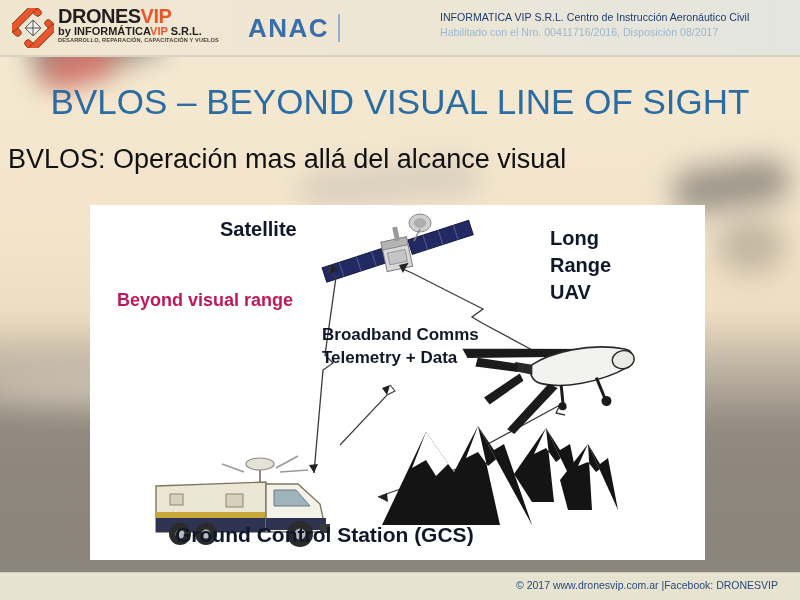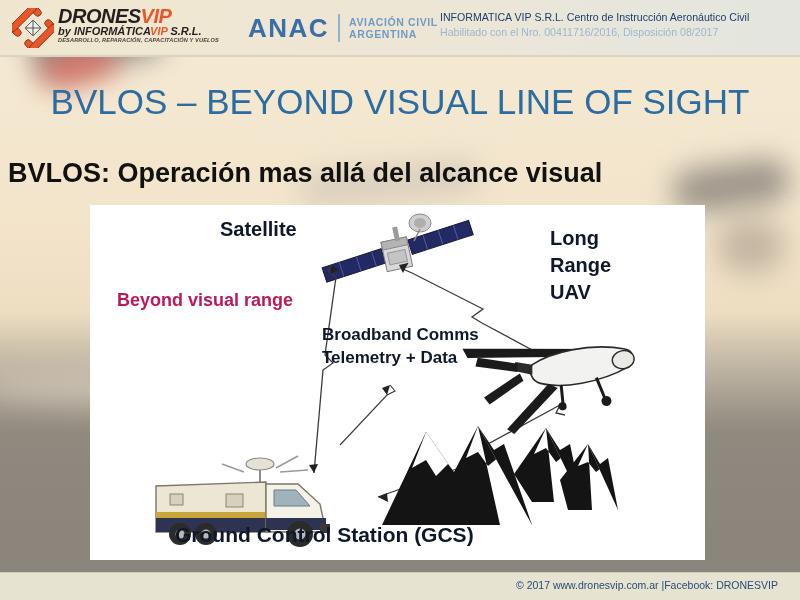--- a/index.html
+++ b/index.html
@@ -40,21 +40,21 @@
        #f0e6d0 0%, #efe7d2 25%, #eee6d4 45%, #ece6d6 58%,
        #e9e6da 70%, #e6e6dd 85%, #e3e5de 100%);
     z-index:5;
   }
   #header-underline {
     position:absolute; left:0; top:55px; width:800px; height:2px;
     background:#d8d3c2; z-index:6;
   }
 
   
-  #dv-logo { position:absolute; left:12px; top:6px; width:210px; height:44px;font-style:italic; }
+  #dv-logo { position:absolute; left:12px; top:6px; width:210px; height:44px; }
   #dv-mark { position:absolute; left:0; top:2px; width:42px; height:40px; }
   #dv-text { position:absolute; left:46px; top:0px; }
   .dv-main { font-weight:bold; font-size:20px; letter-spacing:-0.5px; line-height:21px; }
   .dv-drones { color:#231f20; }
   .dv-vip { color:#e8572b; }
   .dv-sub1 { font-size:11px; font-weight:bold; color:#231f20; letter-spacing:0px; line-height:9px; }
   .dv-sub1 .o { color:#e8572b; }
   .dv-sub2 { font-size:5.6px; font-weight:bold; color:#4a3f38; letter-spacing:0.15px; line-height:8px; }
 
   
@@ -68,22 +68,22 @@
   #cert-l1 { font-size:10.6px; color:#1f3c6e; line-height:15px; white-space:nowrap; }
   #cert-l2 { font-size:10.6px; color:#9db7cf; line-height:15px; white-space:nowrap; }
 
   
   #title {
     position:absolute; left:0; top:82px; width:800px; text-align:center;
     font-size:35px; color:#2b6ca3; letter-spacing:0px; z-index:4;
     font-family:"Liberation Sans", sans-serif;
   }
   #subtitle {
-    position:absolute; left:8px; top:158px; width:790px;
-    font-size:27px; color:#111; z-index:4;font-weight:bold;
+    position:absolute; left:8px; top:144px; width:790px;
+    font-size:27px; color:#111; z-index:4;
   }
 
   
   #panel {
     position:absolute; left:90px; top:205px; width:615px; height:355px;
     background:#fff; z-index:3; overflow:hidden;
   }
   #panel svg { position:absolute; left:0; top:0; }
 
   .lbl { position:absolute; font-weight:bold; color:#0f172a; }
@@ -132,24 +132,20 @@
       <div id="dv-text">
         <div class="dv-main"><span class="dv-drones">DRONES</span><span class="dv-vip">VIP</span></div>
         <div class="dv-sub1"><span>by </span><span>INFORMÁTICA</span><span class="o">VIP</span><span> S.R.L.</span></div>
         <div class="dv-sub2">DESARROLLO, REPARACIÓN, CAPACITACIÓN Y VUELOS</div>
       </div>
     </div>
 
     <div id="anac">
       <div id="anac-word">ANAC</div>
       <div id="anac-div"></div>
-      <div>
-        <div id="anac-sub">AVIACIÓN CIVIL</div>
-        <div id="anac-sub">ARGENTINA</div>
-      </div>
     </div>
 
     <div id="cert">
       <div id="cert-l1">INFORMATICA VIP S.R.L. Centro de Instrucción Aeronáutico Civil</div>
       <div id="cert-l2">Habilitado con el Nro. 00411716/2016, Disposición 08/2017</div>
     </div>
   </div>
   <div id="header-underline"></div>
 
   <div id="title">BVLOS – BEYOND VISUAL LINE OF SIGHT</div>

